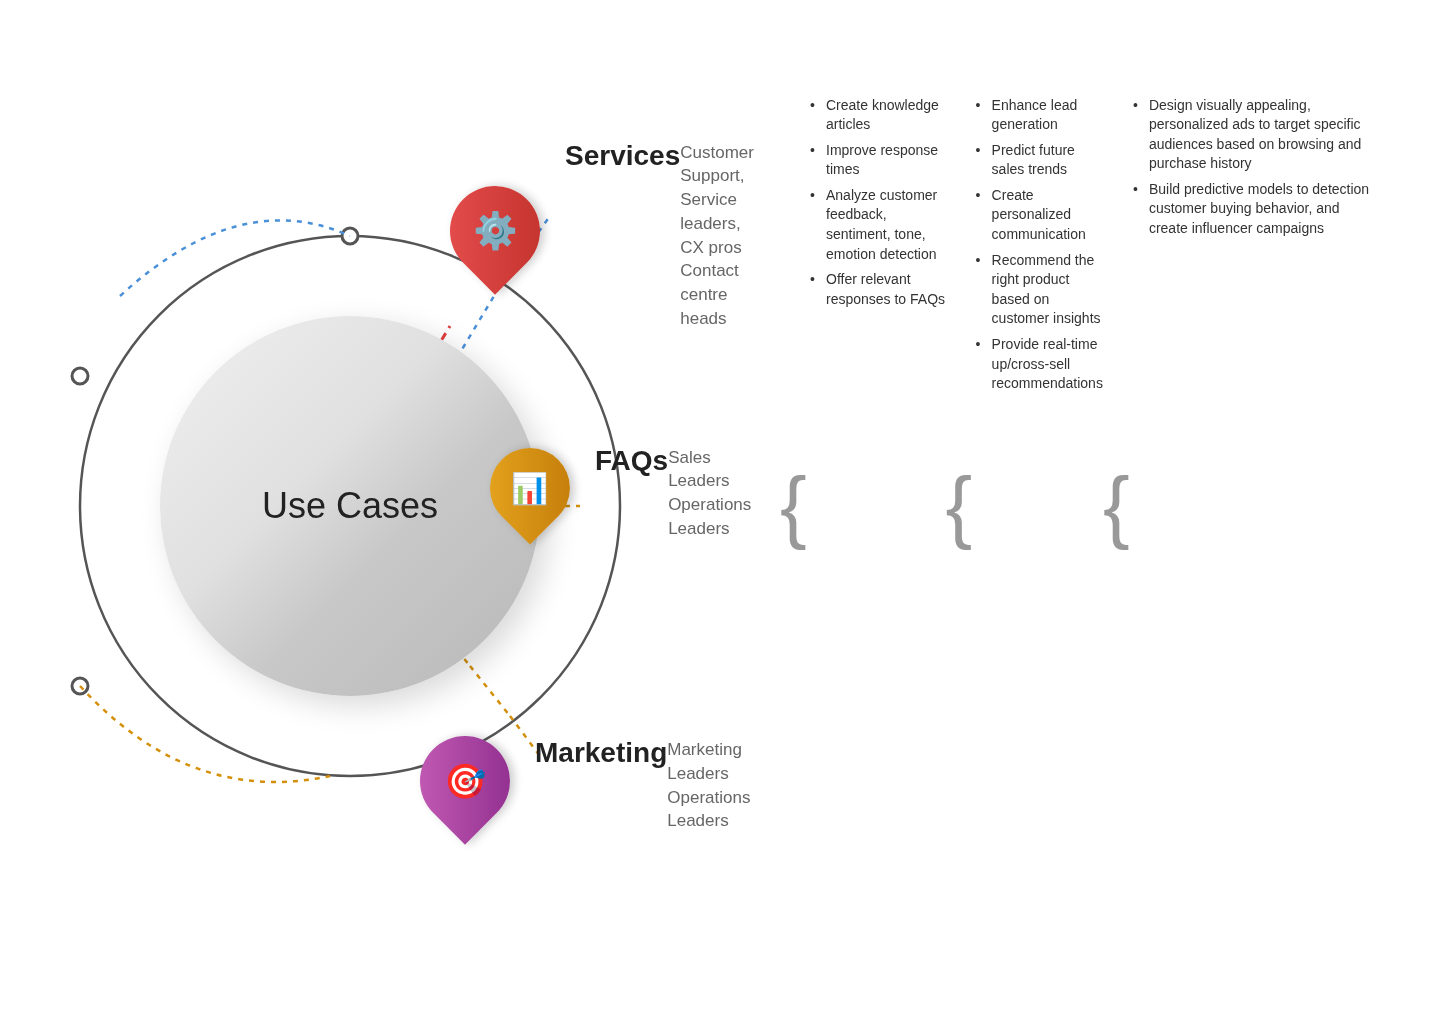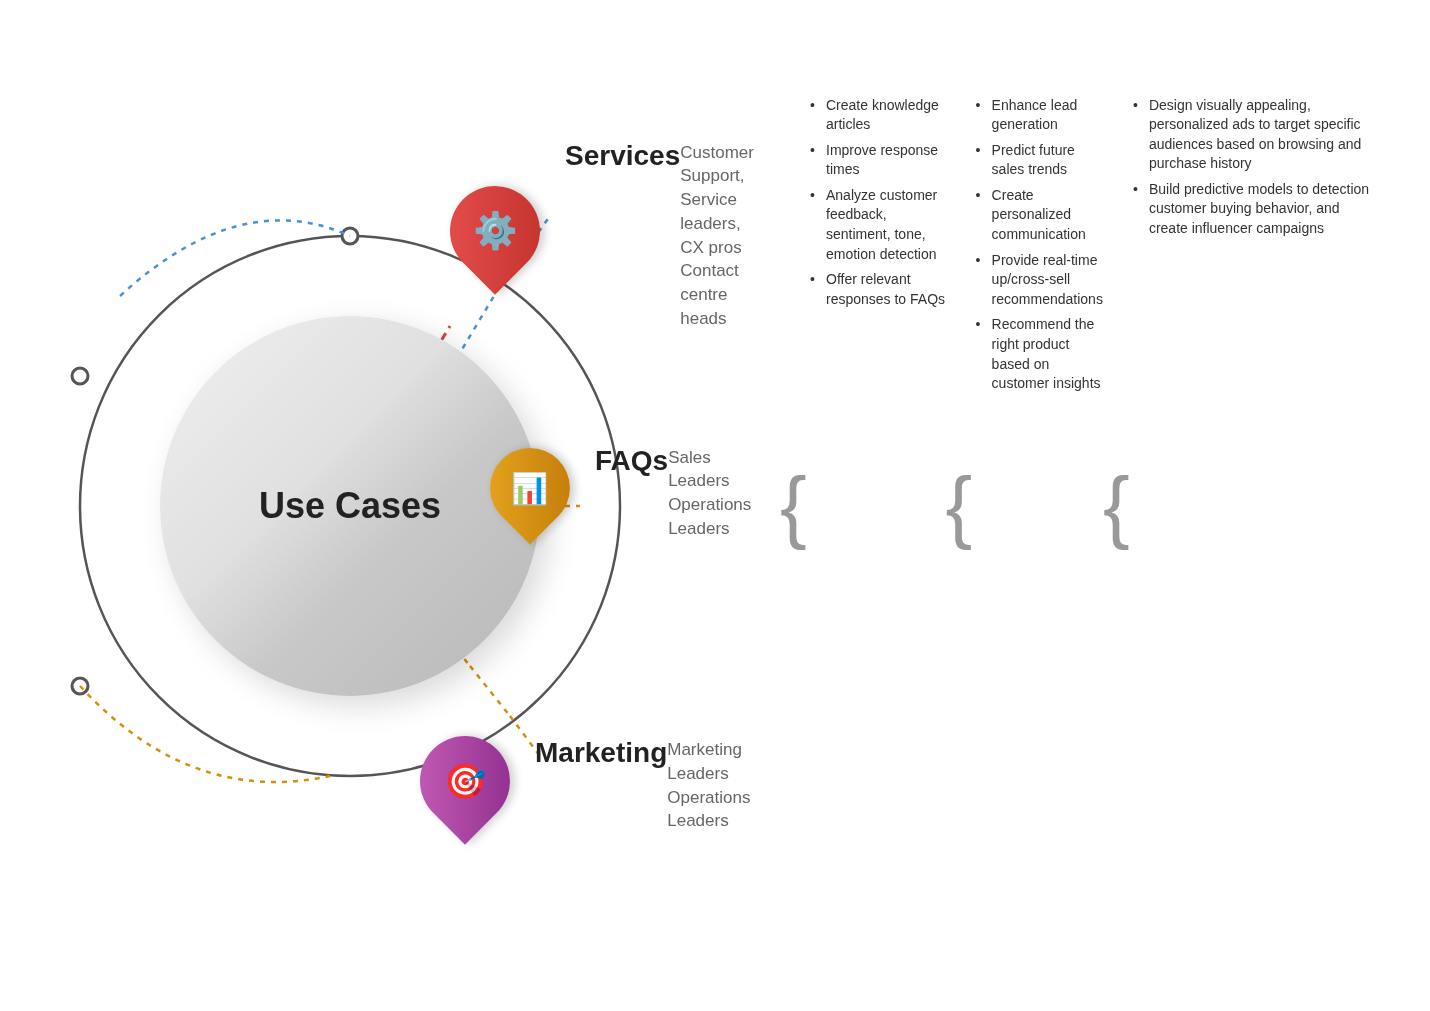--- a/index.html
+++ b/index.html
@@ -40,21 +40,21 @@
       left: 50%;
       transform: translate(-50%, -50%);
       display: flex;
       align-items: center;
       justify-content: center;
       box-shadow: 10px 10px 30px rgba(0,0,0,0.15);
     }
 
     .use-cases-label {
       font-size: 36px;
-      font-weight: 700;
+      font-weight: 400;
       color: #222;
       text-align: center;
       line-height: 1.2;
     }
 
     
     .info-area {
       flex: 1;
       display: flex;
       flex-direction: row;
@@ -224,22 +224,22 @@
         <li>Analyze customer feedback, sentiment, tone, emotion detection</li>
         <li>Offer relevant responses to FAQs</li>
       </ul>
     </div>
 
     <div class="info-panel">
       <ul>
         <li>Enhance lead generation</li>
         <li>Predict future sales trends</li>
         <li>Create personalized communication</li>
+        <li>Recommend the right product based on customer insights</li>
         <li>Provide real-time up/cross-sell recommendations</li>
-        <li>Recommend the right product based on customer insights</li>
       </ul>
     </div>
 
     <div class="info-panel">
       <ul>
         <li>Design visually appealing, personalized ads to target specific audiences based on browsing and purchase history</li>
         <li>Build predictive models to detection customer buying behavior, and create influencer campaigns</li>
       </ul>
     </div>
 

